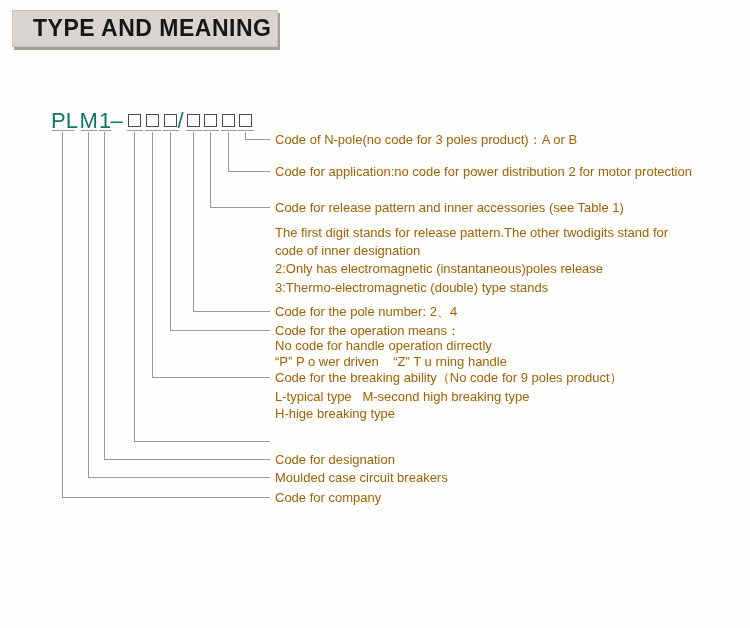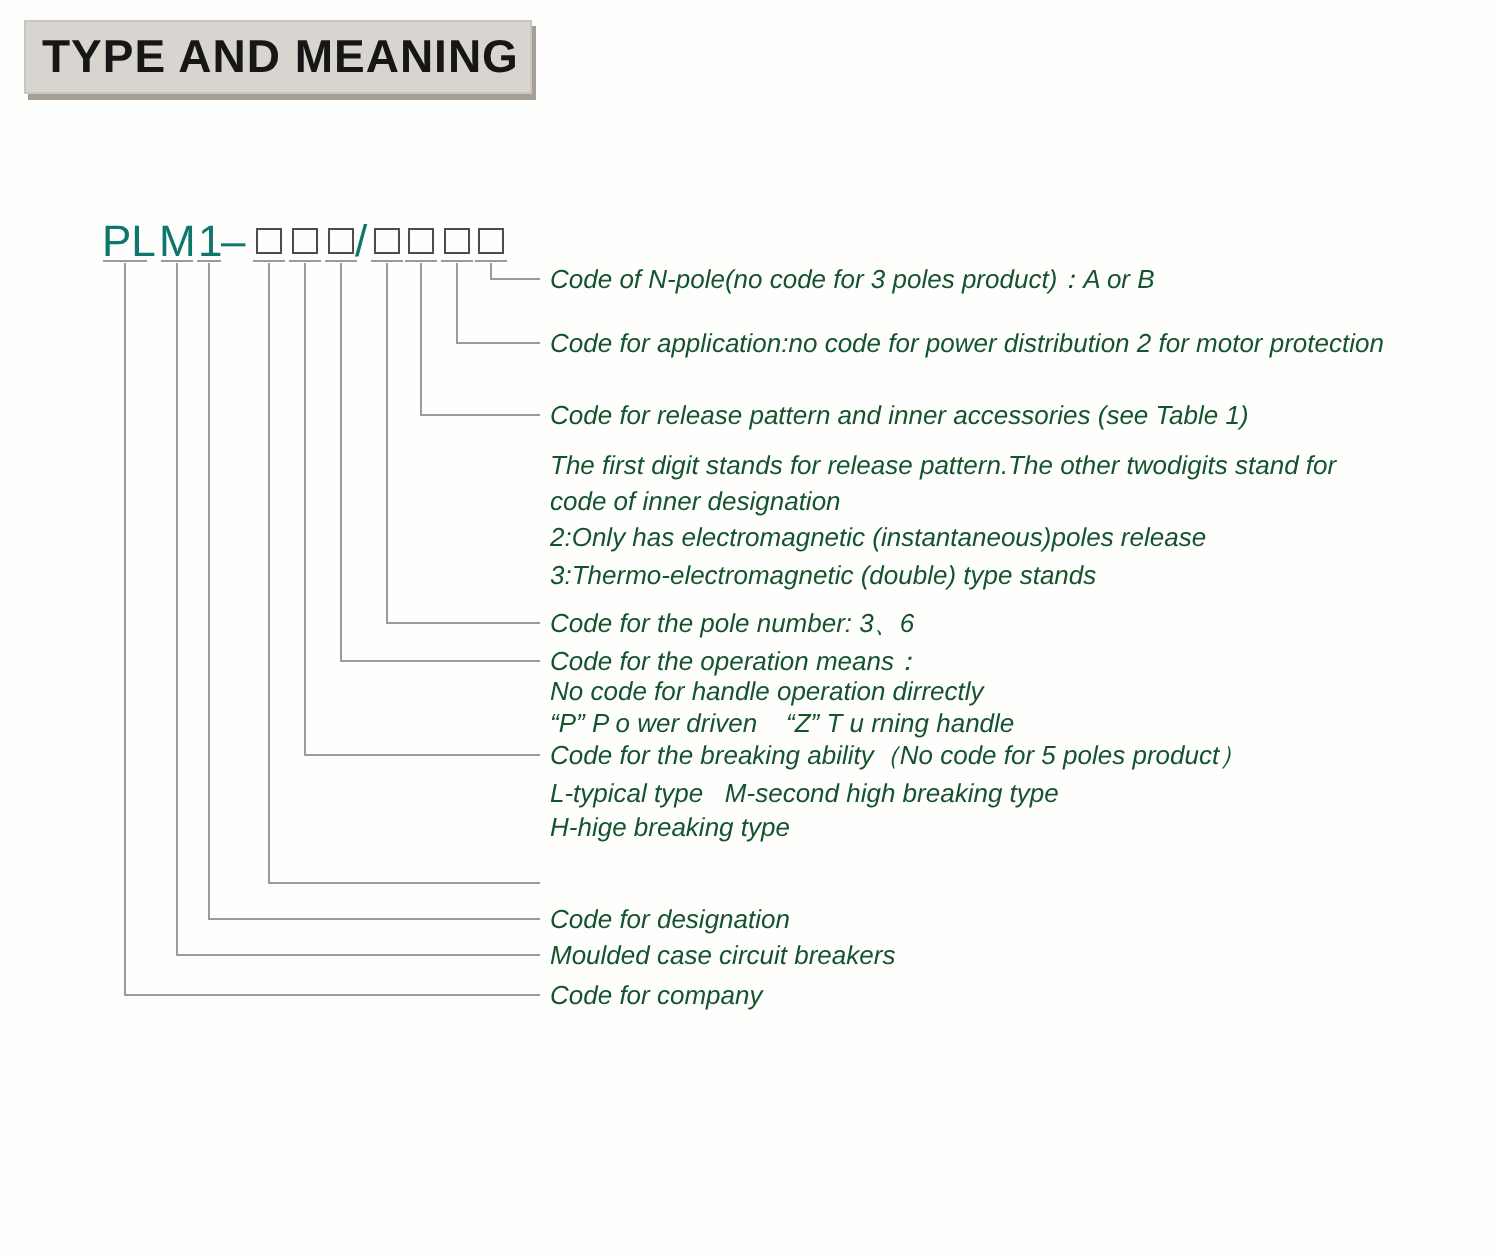--- a/index.html
+++ b/index.html
@@ -19,20 +19,21 @@
   
   .title-banner {
     position: absolute;
     left: 12px;
     top: 10px;
     width: 252px;
     height: 35px;
     background: #d8d4cf;
     box-shadow: 2px 3px 0 #a59f97;
     border: 1px solid #c9c5bf;
+    padding-left: 12px;
   }
   .title-banner .title-text {
     display: block;
     padding-left: 8px;
     line-height: 34px;
     font-size: 23px;
     font-weight: bold;
     letter-spacing: 0.5px;
     color: #161616;
     white-space: nowrap;
@@ -64,23 +65,22 @@
     width: 750px;
     height: 628px;
   }
 
   
   .desc {
     position: absolute;
     left: 275px;
     font-size: 13px;
     line-height: 17px;
-    color: #14532d;
+    color: #a16207;
     white-space: pre;
-    font-style: italic;
   }
 </style>
 </head>
 <body>
 
 <div id="canvas">
 
   <div class="title-banner">
     <span class="title-text">TYPE AND MEANING</span>
   </div>
@@ -127,24 +127,24 @@
     <div class="code-box" style="left:238.5px"></div>
   </div>
 
   <div class="desc" style="top:131px">Code of N-pole(no code for 3 poles product)：A or B</div>
   <div class="desc" style="top:163px">Code for application:no code for power distribution 2 for motor protection</div>
   <div class="desc" style="top:199px">Code for release pattern and inner accessories (see Table 1)</div>
   <div class="desc" style="top:224px">The first digit stands for release pattern.The other twodigits stand for</div>
   <div class="desc" style="top:242px">code of inner designation</div>
   <div class="desc" style="top:260px">2:Only has electromagnetic (instantaneous)poles release</div>
   <div class="desc" style="top:279px">3:Thermo-electromagnetic (double) type stands</div>
-  <div class="desc" style="top:303px">Code for the pole number: 3、6</div>
+  <div class="desc" style="top:303px">Code for the pole number: 2、4</div>
   <div class="desc" style="top:322px">Code for the operation means：</div>
   <div class="desc" style="top:353px">“P” P o wer driven    “Z” T u rning handle</div>
   <div class="desc" style="top:337px">No code for handle operation dirrectly</div>
-  <div class="desc" style="top:369px">Code for the breaking ability（No code for 5 poles product）</div>
+  <div class="desc" style="top:369px">Code for the breaking ability（No code for 9 poles product）</div>
   <div class="desc" style="top:388px">L-typical type   M-second high breaking type</div>
   <div class="desc" style="top:405px">H-hige breaking type</div>
   <div class="desc" style="top:451px">Code for designation</div>
   <div class="desc" style="top:469px">Moulded case circuit breakers</div>
   <div class="desc" style="top:489px">Code for company</div>
 
 </div>
 
 </body></html>

